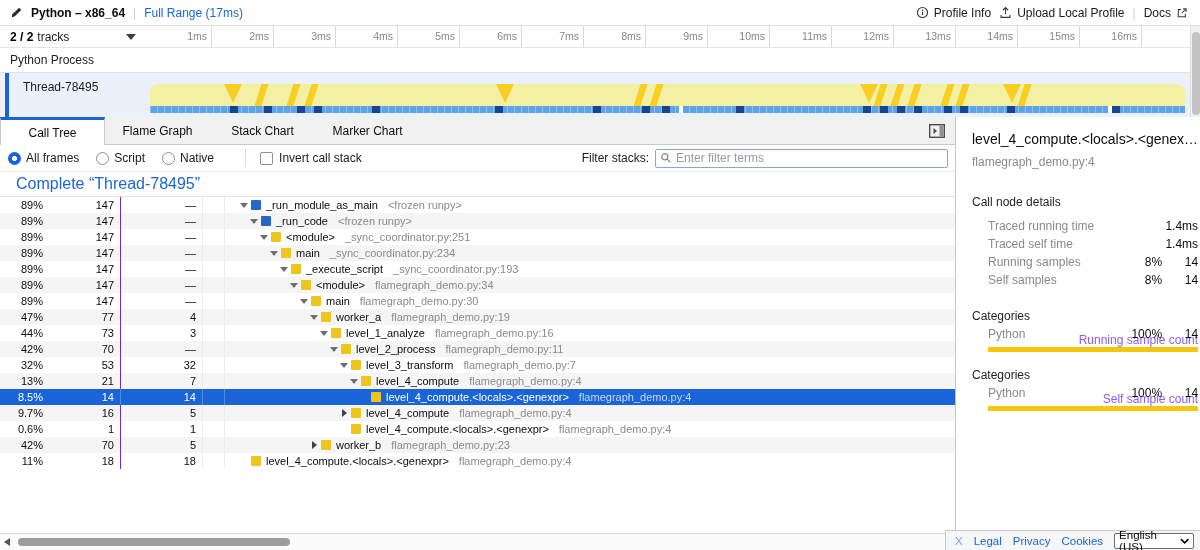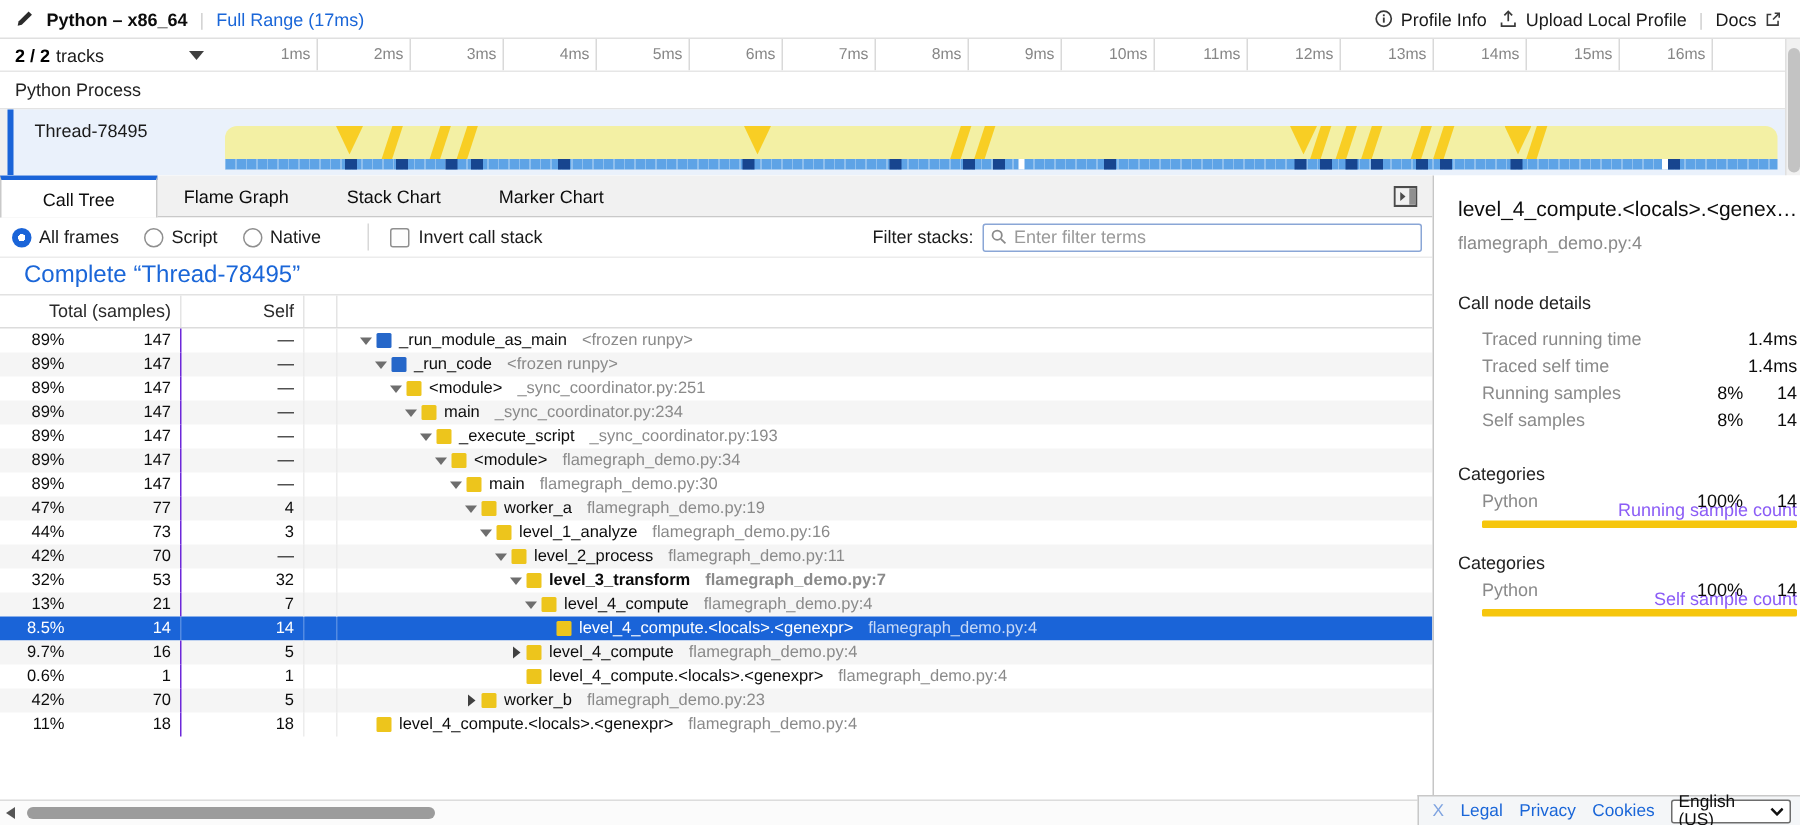--- a/index.html
+++ b/index.html
@@ -303,25 +303,20 @@
               </svg>
             <input type="text" placeholder="Enter filter terms" style="">
           </span>
         </span>
       </div>
 
       <div class="breadcrumb-row">
         <a class="bluelink">Complete “Thread-78495”</a>
       </div>
 
-      <div class="thead">
-        <span class="h1">Total (samples)</span>
-        <span class="h2">Self</span>
-        <span class="h3"></span>
-      </div>
 
       <div class="rows" id="rows">
           <div class="row">
             <div class="c pct">89%</div>
             <div class="c tot">147</div>
             <div class="c selfc">—</div>
             <div class="c gut"></div>
             <div class="tree" style="padding-left: 12px;">
               <div class="exp">
                 <div class="tri-open"></div>
@@ -455,21 +450,21 @@
               <div class="sq" style="background: rgb(237, 197, 28);"></div>
               <div class="fn" style="display: inline;">level_2_process</div>
               <div class="file" style="display: inline;">flamegraph_demo.py:11</div>
             </div>
           </div>
           <div class="row">
             <div class="c pct">32%</div>
             <div class="c tot">53</div>
             <div class="c selfc">32</div>
             <div class="c gut"></div>
-            <div class="tree" style="padding-left: 112px; font-weight: bold;">
+            <div class="tree" style="padding-left: 112px;">
               <div class="exp">
                 <div class="tri-open"></div>
               </div>
               <div class="sq" style="background: rgb(237, 197, 28);"></div>
               <div class="fn" style="display: inline;">level_3_transform</div>
               <div class="file" style="display: inline;">flamegraph_demo.py:7</div>
             </div>
           </div>
           <div class="row">
             <div class="c pct">13%</div>

